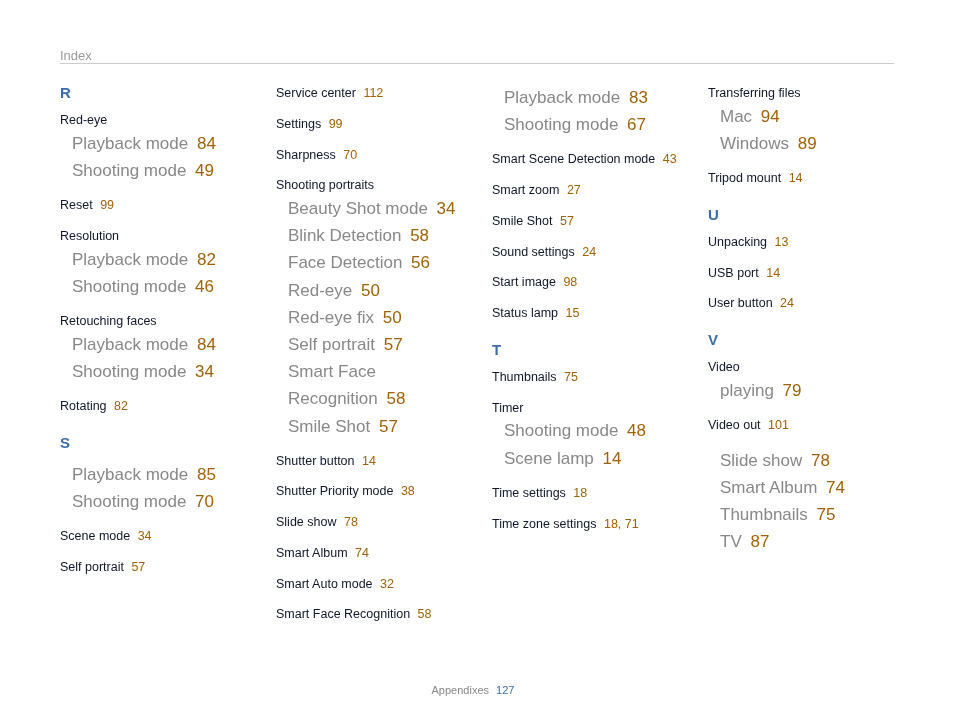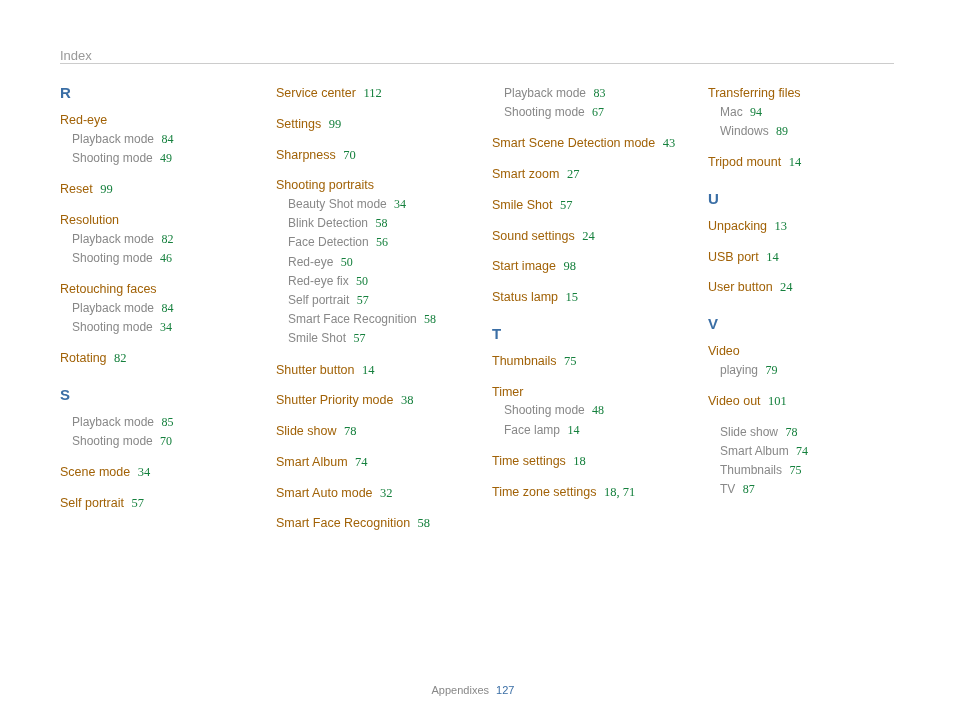--- a/index.html
+++ b/index.html
@@ -34,30 +34,30 @@
     margin-top: 18px;
     margin-bottom: 10px;
   }
   .letter:first-child { margin-top: 0; }
   .entry {
     margin-bottom: 12px;
     font-size: 12.5px;
     line-height: 1.5;
   }
   .entry-title {
-    color: #a16207;
+    color: #0f172a;
   }
   .entry-title.simple { display: inline; }
   .sub {
     color: #888;
     padding-left: 12px;
-    font-size: 12px;
+    font-size: 17px;
     line-height: 1.6;
   }
-  .pg { color: #15803d; margin-left: 4px; font-family: Liberation Serif, serif; }
+  .pg { color: #a16207; margin-left: 4px; }
   .footer {
     position: absolute;
     bottom: 24px;
     left: 0; right: 8px;
     text-align: center;
     font-size: 11px;
     color: #888;
   }
   .footer .pgnum { color: #3a6ea5; margin-left: 4px; }
 </style>
@@ -125,21 +125,21 @@
       <div class="entry"><span class="entry-title simple">Smart zoom</span>  <span class="pg"> 27</span></div>
       <div class="entry"><span class="entry-title simple">Smile Shot</span>  <span class="pg"> 57</span></div>
       <div class="entry"><span class="entry-title simple">Sound settings</span>  <span class="pg"> 24</span></div>
       <div class="entry"><span class="entry-title simple">Start image</span>  <span class="pg"> 98</span></div>
       <div class="entry"><span class="entry-title simple">Status lamp</span>  <span class="pg"> 15</span></div>
       <div class="letter">T</div>
       <div class="entry"><span class="entry-title simple">Thumbnails</span>  <span class="pg"> 75</span></div>
       <div class="entry">
         <div class="entry-title">Timer</div>
         <div class="sub"><span>Shooting mode</span>  <span class="pg"> 48</span></div>
-        <div class="sub"><span>Face lamp</span>  <span class="pg"> 14</span></div>
+        <div class="sub"><span>Scene lamp</span>  <span class="pg"> 14</span></div>
       </div>
       <div class="entry"><span class="entry-title simple">Time settings</span>  <span class="pg"> 18</span></div>
       <div class="entry"><span class="entry-title simple">Time zone settings</span>  <span class="pg"> 18, 71</span></div>
     </div>
     <div class="col">
       <div class="entry">
         <div class="entry-title">Transferring files</div>
         <div class="sub"><span>Mac</span>  <span class="pg"> 94</span></div>
         <div class="sub"><span>Windows</span>  <span class="pg"> 89</span></div>
       </div>

